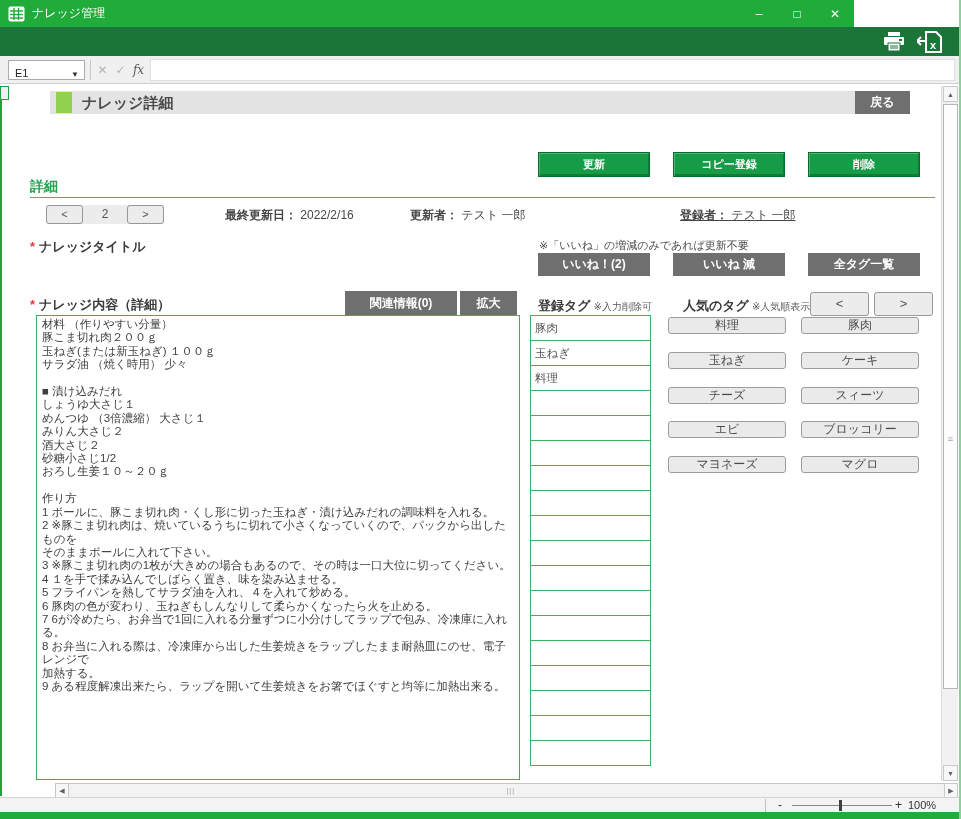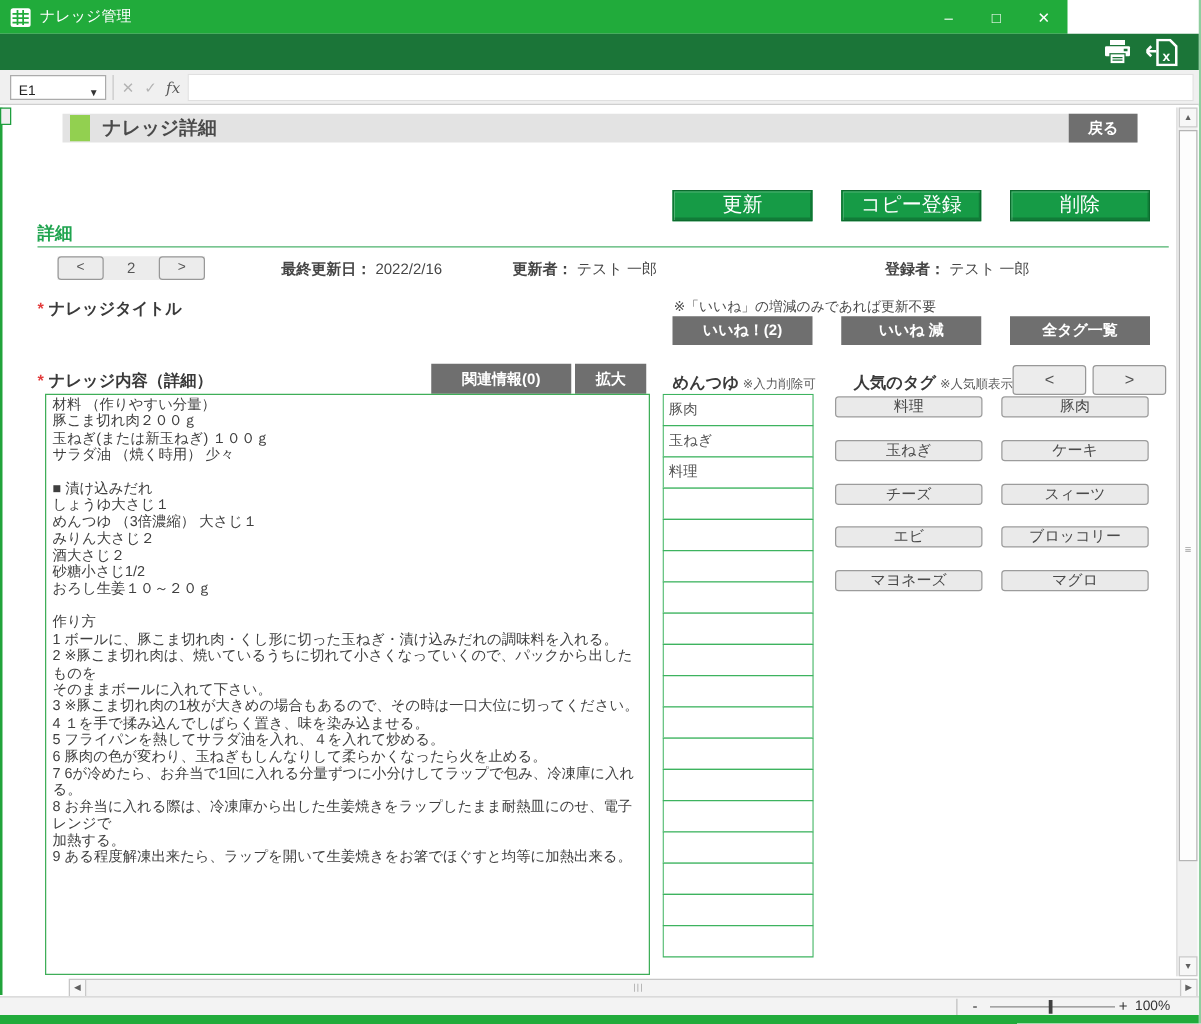--- a/index.html
+++ b/index.html
@@ -35,42 +35,42 @@
   .left-green-line { position:absolute; left:0; top:1px; width:2px; height:710px; background:#21a33b; }
   .cell-sliver { position:absolute; left:0; top:1px; width:9px; height:14px; background:#efefef; border:1px solid #1e9e3e; }
 
   
   .page-header { position:absolute; left:30px; top:6px; width:860px; height:23px; background:#e3e3e3;margin-left:20px; }
   .accent { position:absolute; left:6px; top:1px; width:16px; height:21px; background:#92d050; }
   .page-title { position:absolute; left:32px; top:0; line-height:23px; font-size:15px; font-weight:bold; color:#4a4a4a; }
   .back-btn { position:absolute; right:0; top:0; width:55px; height:23px; background:#6f6f6f; color:#fff; font-size:12px; font-weight:bold; text-align:center; line-height:23px; cursor:default; }
 
   
-  .btn-green { position:absolute; width:112px; height:25px; background:#169b46; border:1px solid #0b6b2d; color:#fff; font-size:16px; font-weight:normal; text-align:center; line-height:23px; box-shadow:inset 1px 1px 0 rgba(255,255,255,.25), inset -1px -2px 0 rgba(0,0,0,.2); cursor:default; }
+  .btn-green { position:absolute; width:112px; height:25px; background:#169b46; border:1px solid #0b6b2d; color:#fff; font-size:11px; font-weight:bold; text-align:center; line-height:23px; box-shadow:inset 1px 1px 0 rgba(255,255,255,.25), inset -1px -2px 0 rgba(0,0,0,.2); cursor:default; }
   .btn-gray { position:absolute; background:#6f6f6f; color:#fff; font-size:12px; font-weight:bold; text-align:center; cursor:default; }
   .btn-light { position:absolute; background:#ececec; border:1px solid #989898; border-radius:3px; color:#555; text-align:center; cursor:default; }
 
   #btn-update { left:538px; top:67px; }
   #btn-copy   { left:673px; top:67px; }
   #btn-delete { left:808px; top:67px; }
 
   .section-label { position:absolute; left:30px; top:93px; font-size:14px; font-weight:bold; color:#1fa44f; }
   .section-line { position:absolute; left:30px; top:112px; width:905px; height:1px; background:#4db36d; }
 
   .pager-panel { position:absolute; left:46px; top:120px; width:118px; height:19px; background:#ececec; }
   .pager-btn { position:absolute; top:0; width:37px; height:19px; font-size:11px; line-height:17px; }
   .pager-prev { left:0; }
   .pager-next { right:0; }
   .pager-num { position:absolute; left:37px; top:0; width:44px; text-align:center; line-height:19px; font-size:12px; color:#555; }
 
   .meta-item { position:absolute; top:122px; font-size:12px; color:#464646; }
   .meta-label { font-weight:bold; }
   #meta-updated { left:225px; }
   #meta-updater { left:410px; }
-  #meta-registrant { left:708px; }
+  #meta-registrant { left:680px;text-decoration:underline; }
 
   .field-label { position:absolute; font-size:13px; font-weight:bold; color:#3a3a3a; }
   .req-star { color:#e23b3b; font-weight:bold; margin-right:4px; }
   #title-label { left:30px; top:153px; }
   .title-input { position:absolute; left:36px; top:170px; width:474px; height:21px; border:1px solid #3fae58; font-size:12px; color:#444; padding-left:4px; outline:none; background:#fff; font-family:inherit; }
 
   .like-note { position:absolute; left:539px; top:153px; font-size:11px; color:#4a4a4a; }
   #btn-like   { left:538px; top:168px; width:112px; height:23px; line-height:23px; }
   #btn-unlike { left:673px; top:168px; width:112px; height:23px; line-height:23px; }
   #btn-alltags{ left:808px; top:168px; width:112px; height:23px; line-height:23px; }
@@ -225,21 +225,21 @@
     <div id="btn-unlike" class="btn-gray">いいね 減</div>
     <div id="btn-alltags" class="btn-gray">全タグ一覧</div>
 
     <div id="content-label" class="field-label">
       <span class="req-star">*</span><span>ナレッジ内容（詳細）</span>
     </div>
     <div id="btn-related" class="btn-gray">関連情報(0)</div>
     <div id="btn-expand" class="btn-gray">拡大</div>
 
     <div id="reg-tags-label" class="tags-label">
-      <span>めんつゆ</span><span class="tags-note">※入力削除可</span>
+      <span>登録タグ</span><span class="tags-note">※入力削除可</span>
     </div>
     <div id="pop-tags-label" class="tags-label">
       <span>人気のタグ</span><span class="tags-note">※人気順表示</span>
     </div>
     <div id="tag-pager-prev" class="btn-light tag-pager-btn">&lt;</div>
     <div id="tag-pager-next" class="btn-light tag-pager-btn">&gt;</div>
 
     <div class="content-box">材料 （作りやすい分量）
 豚こま切れ肉２００ｇ
 玉ねぎ(または新玉ねぎ) １００ｇ

